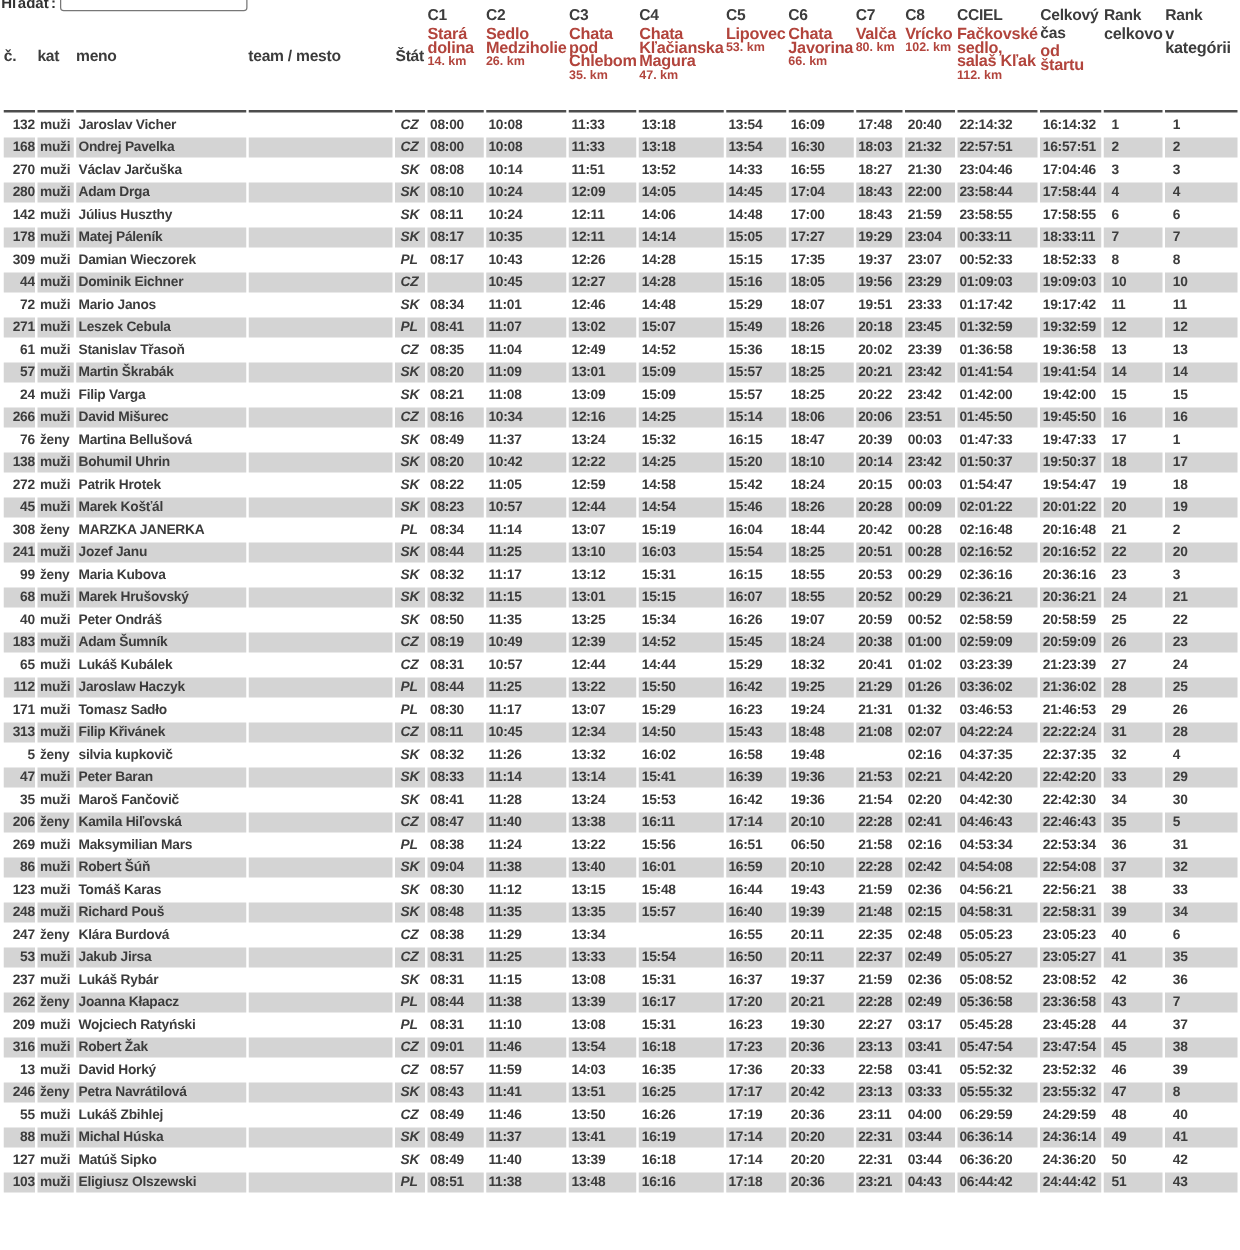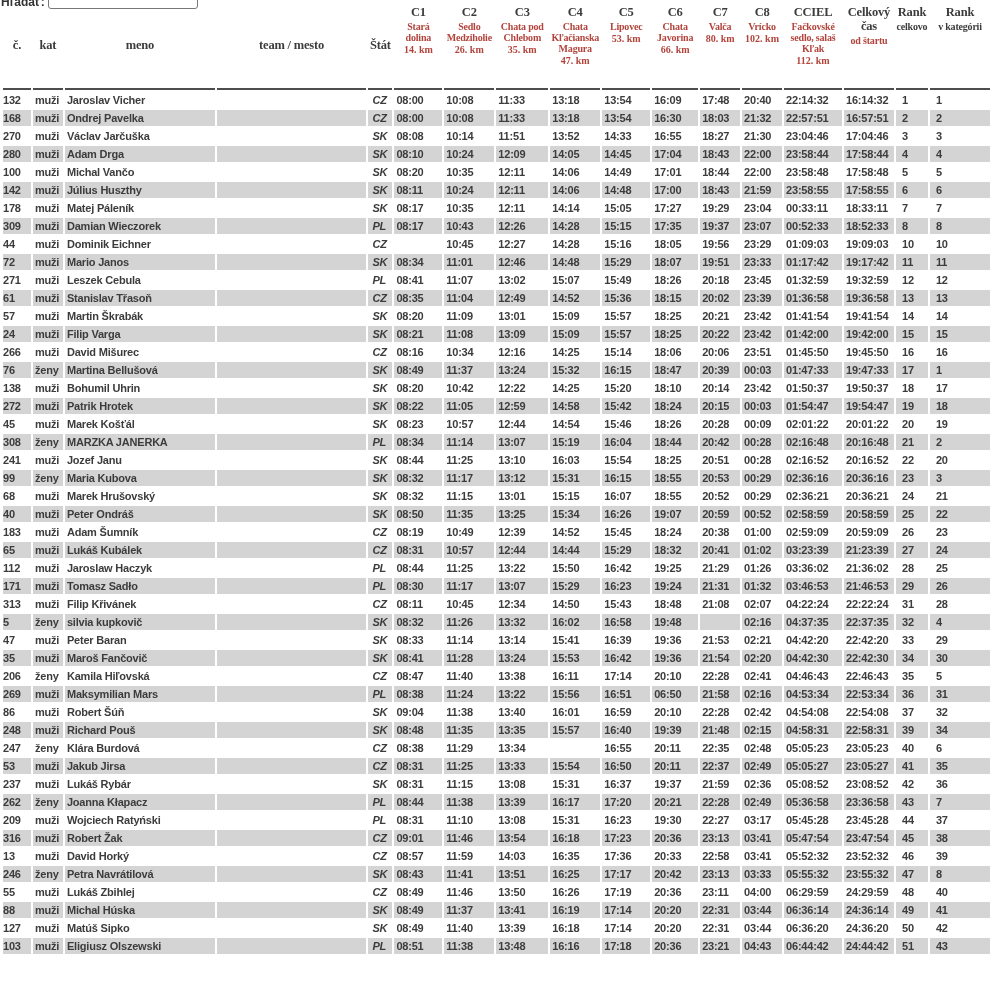--- a/index.html
+++ b/index.html
@@ -4,31 +4,31 @@
 <style>
   html,body{margin:0;padding:0;background:#fff;}
   body{width:992px;height:1000px;overflow:hidden;position:relative;
        font-family:"Liberation Sans",sans-serif;color:var(--text,#3c3c3c);}
   .searchbar{position:absolute;top:-13px;left:1px;white-space:nowrap;z-index:2;}
   .search-label{font-size:12px;font-weight:700;color:#333;margin-right:3px;display:inline-block;vertical-align:bottom;}
   .search-input{width:140px;height:18px;border:1px solid var(--inputBorder,#777);border-radius:3px;
        vertical-align:bottom;font-size:12px;padding:1px 4px;outline:none;box-sizing:content-box;}
   table.results{border-collapse:separate;border-spacing:2px;table-layout:fixed;margin:1px 0 0 1px;}
   thead th{vertical-align:top;border-bottom:2px solid var(--line,#4d4d4d);
-       padding:2px 0 3px;height:80px;font-weight:700;text-align:center;overflow:visible;font-family:Liberation Serif, serif;}
+       padding:2px 0 3px;height:80px;font-weight:700;text-align:left;overflow:visible;}
   thead th.vmid{vertical-align:middle;}
   th .ht{display:block;font-size:12.5px;line-height:14px;color:var(--text,#3c3c3c);letter-spacing:-0.2px;}
-  th .hs{display:block;font-size:10px;line-height:11px;font-weight:700;margin-top:2px;letter-spacing:-0.2px;}
+  th .hs{display:block;font-size:13px;line-height:11px;font-weight:700;margin-top:2px;letter-spacing:-0.2px;}
   th .hs.red{color:var(--red,#b2443c);}
   th .hs.plain{color:var(--text,#3c3c3c);}
   th .hk{display:block;font-size:10px;line-height:11px;font-weight:700;margin-top:1px;color:var(--red,#b2443c);}
   tbody td{height:16px;line-height:16px;font-size:11px;font-weight:700;letter-spacing:-0.2px;
        white-space:nowrap;overflow:hidden;padding:0 0 0 2px;color:var(--text,#3c3c3c);}
   tbody tr:nth-child(even) td{background:var(--rowGray,#d4d4d4);}
-  tbody td:nth-child(1){text-align:left;padding:0;}
+  tbody td:nth-child(1){text-align:right;padding:0;}
   tbody td:nth-child(5){padding-left:4px;font-style:italic;}
   tbody td:nth-child(16),tbody td:nth-child(17){padding-left:6px;}
 </style>
 </head>
 <body>
 
 <div class="page">
   <div class="searchbar">
     <label class="search-label">Hľadať:</label><input class="search-input" type="text" value="" style="">
   </div>
@@ -199,39 +199,20 @@
           <td>14:45</td>
           <td>17:04</td>
           <td>18:43</td>
           <td>22:00</td>
           <td>23:58:44</td>
           <td>17:58:44</td>
           <td>4</td>
           <td>4</td>
         </tr>
         <tr>
-          <td>100</td>
-          <td>muži</td>
-          <td>Michal Vančo</td>
-          <td></td>
-          <td>SK</td>
-          <td>08:20</td>
-          <td>10:35</td>
-          <td>12:11</td>
-          <td>14:06</td>
-          <td>14:49</td>
-          <td>17:01</td>
-          <td>18:44</td>
-          <td>22:00</td>
-          <td>23:58:48</td>
-          <td>17:58:48</td>
-          <td>5</td>
-          <td>5</td>
-        </tr>
-        <tr>
           <td>142</td>
           <td>muži</td>
           <td>Július Huszthy</td>
           <td></td>
           <td>SK</td>
           <td>08:11</td>
           <td>10:24</td>
           <td>12:11</td>
           <td>14:06</td>
           <td>14:48</td>
@@ -788,20 +769,39 @@
           <td>16:59</td>
           <td>20:10</td>
           <td>22:28</td>
           <td>02:42</td>
           <td>04:54:08</td>
           <td>22:54:08</td>
           <td>37</td>
           <td>32</td>
         </tr>
         <tr>
+          <td>123</td>
+          <td>muži</td>
+          <td>Tomáš Karas</td>
+          <td></td>
+          <td>SK</td>
+          <td>08:30</td>
+          <td>11:12</td>
+          <td>13:15</td>
+          <td>15:48</td>
+          <td>16:44</td>
+          <td>19:43</td>
+          <td>21:59</td>
+          <td>02:36</td>
+          <td>04:56:21</td>
+          <td>22:56:21</td>
+          <td>38</td>
+          <td>33</td>
+        </tr>
+        <tr>
           <td>248</td>
           <td>muži</td>
           <td>Richard Pouš</td>
           <td></td>
           <td>SK</td>
           <td>08:48</td>
           <td>11:35</td>
           <td>13:35</td>
           <td>15:57</td>
           <td>16:40</td>

